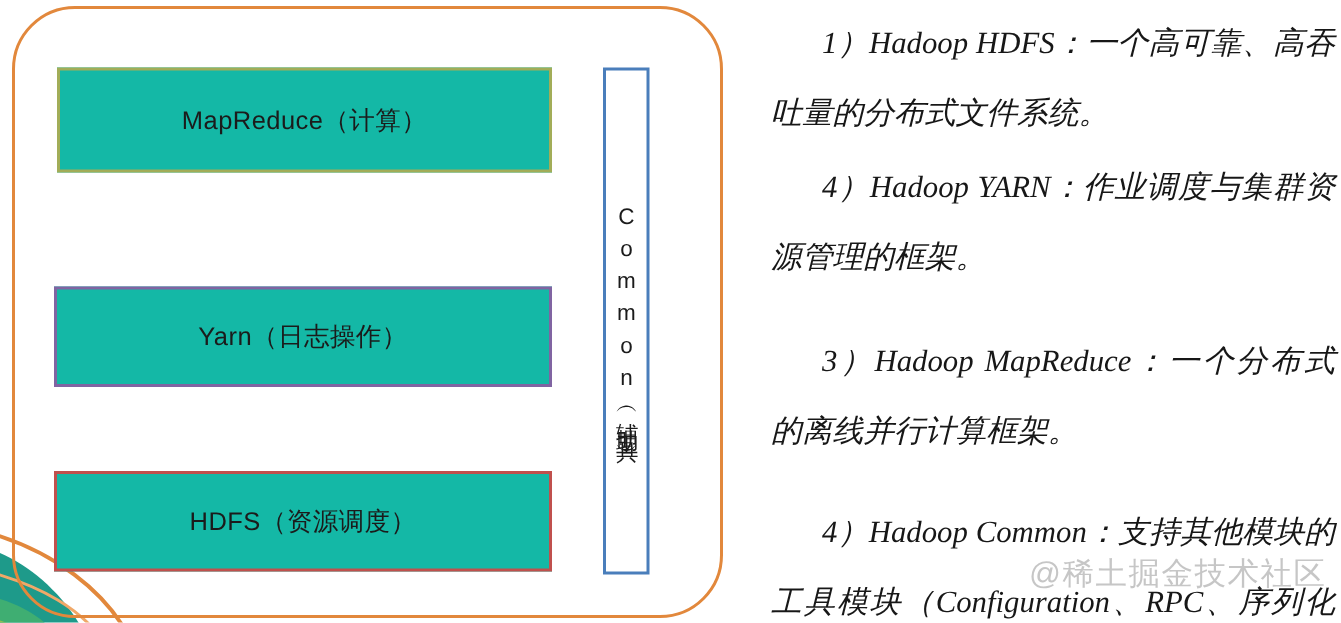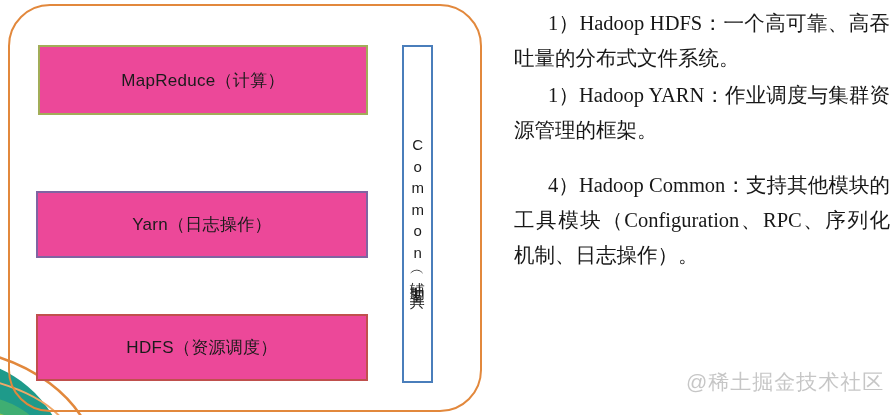--- a/index.html
+++ b/index.html
@@ -46,21 +46,21 @@
     height: 408px;
     border: 2.5px solid #E2883C;
     border-radius: 42px;
     box-sizing: border-box;
     background: transparent;
   }
 
   .layer-box {
     position: absolute;
     box-sizing: border-box;
-    background: #ec4899;
+    background: #14b8a6;
     display: flex;
     align-items: center;
     justify-content: center;
   }
   .layer-label {
     font-family: "Liberation Sans", sans-serif;
     font-size: 17px;
     color: #1b1b1b;
     letter-spacing: 0.3px;
     white-space: nowrap;
@@ -124,26 +124,27 @@
     left: 500px;
     top: 0;
     width: 394px;
     height: 415px;
     padding: 6px 4px 0 14px;
     box-sizing: border-box;
   }
   .para {
     font-family: "Liberation Serif", serif;
     font-size: 20.5px;
-    line-height: 35px;
+    line-height: 47px;
     color: #171717;
     text-indent: 34px;
     margin: 0;
     text-align: justify;
     letter-spacing: 0px;
+    font-style: italic;
   }
   .para.gap-a { margin-top: 0px; }
   .para.gap-b { margin-top: 2px; }
   .para.gap-c { margin-top: 22px; }
   .para.gap-d { margin-top: 20px; }
 
   #watermark {
     position: absolute;
     left: 686px;
     top: 368px;
@@ -185,19 +186,20 @@
     </div>
 
     <div id="box-common">
       <span id="common-label">Common（辅助工具）</span>
     </div>
 
   </div>
 
   <div id="text-panel">
     <p class="para gap-a">1）Hadoop HDFS：一个高可靠、高吞吐量的分布式文件系统。</p>
-    <p class="para gap-b">1）Hadoop YARN：作业调度与集群资源管理的框架。</p>
+    <p class="para gap-b">4）Hadoop YARN：作业调度与集群资源管理的框架。</p>
+    <p class="para gap-c">3）Hadoop MapReduce：一个分布式的离线并行计算框架。</p>
     <p class="para gap-d">4）Hadoop Common：支持其他模块的工具模块（Configuration、RPC、序列化机制、日志操作）。</p>
   </div>
 
   <div id="watermark">@稀土掘金技术社区</div>
 
 </div>
 
 </body></html>

